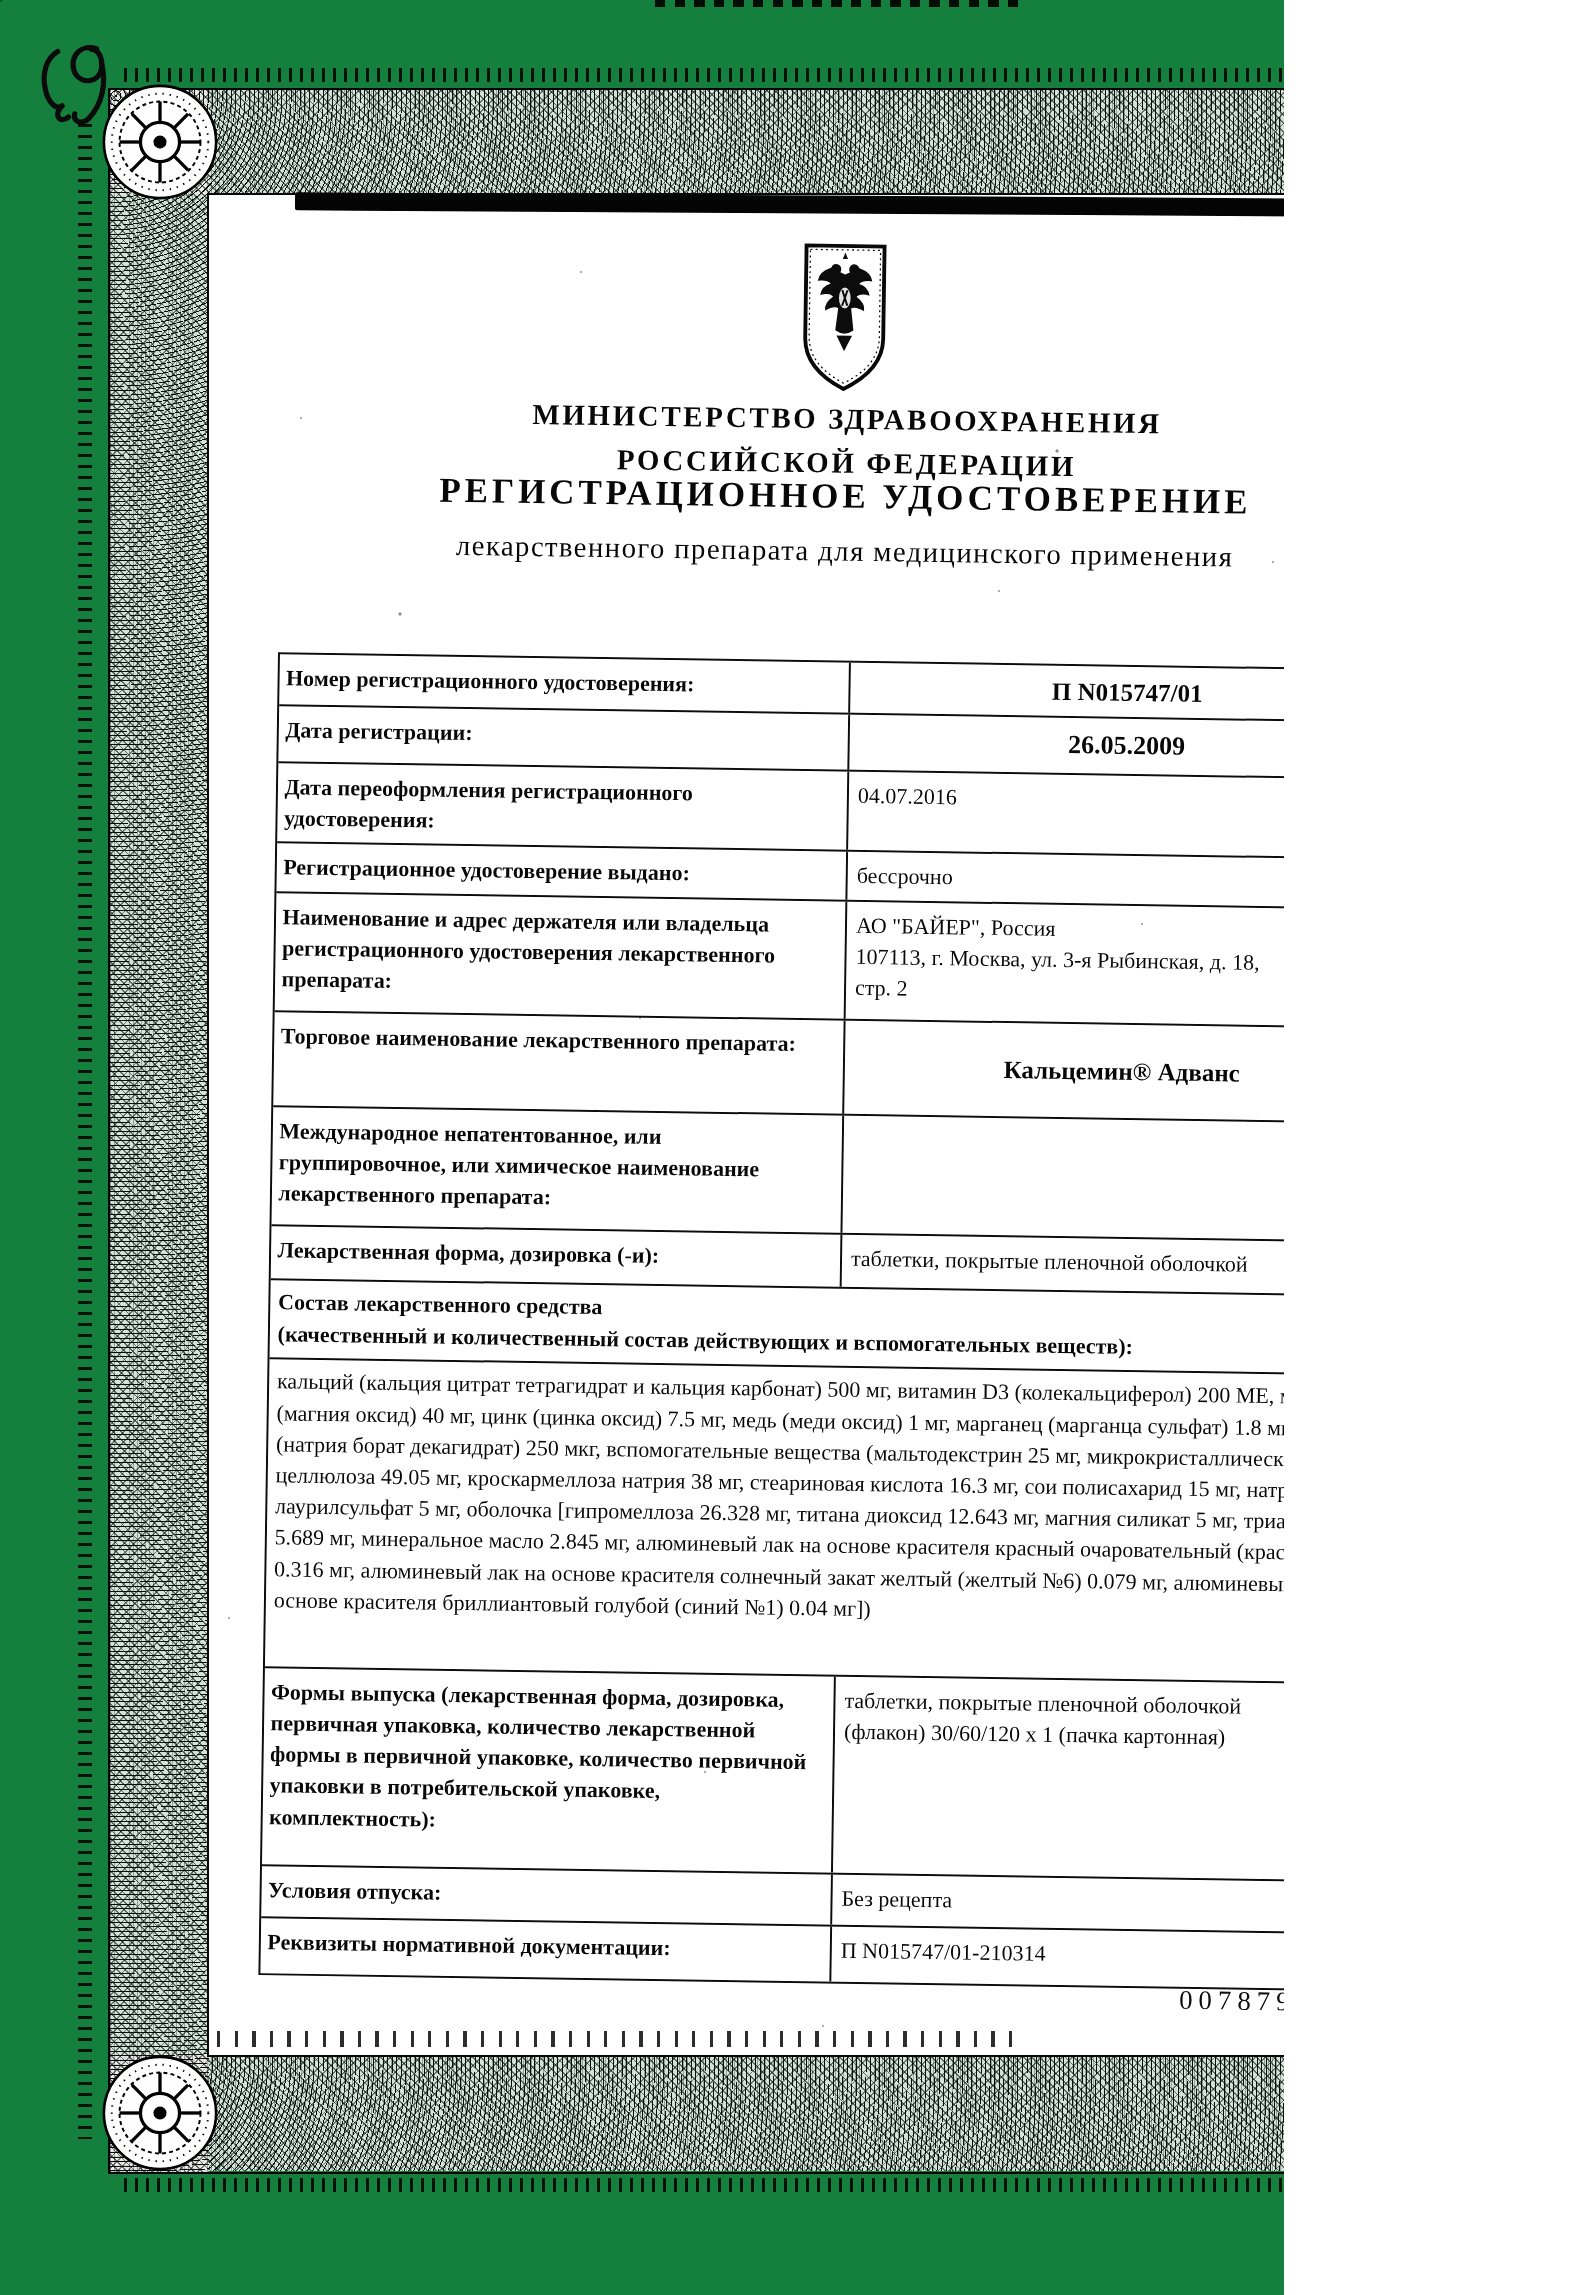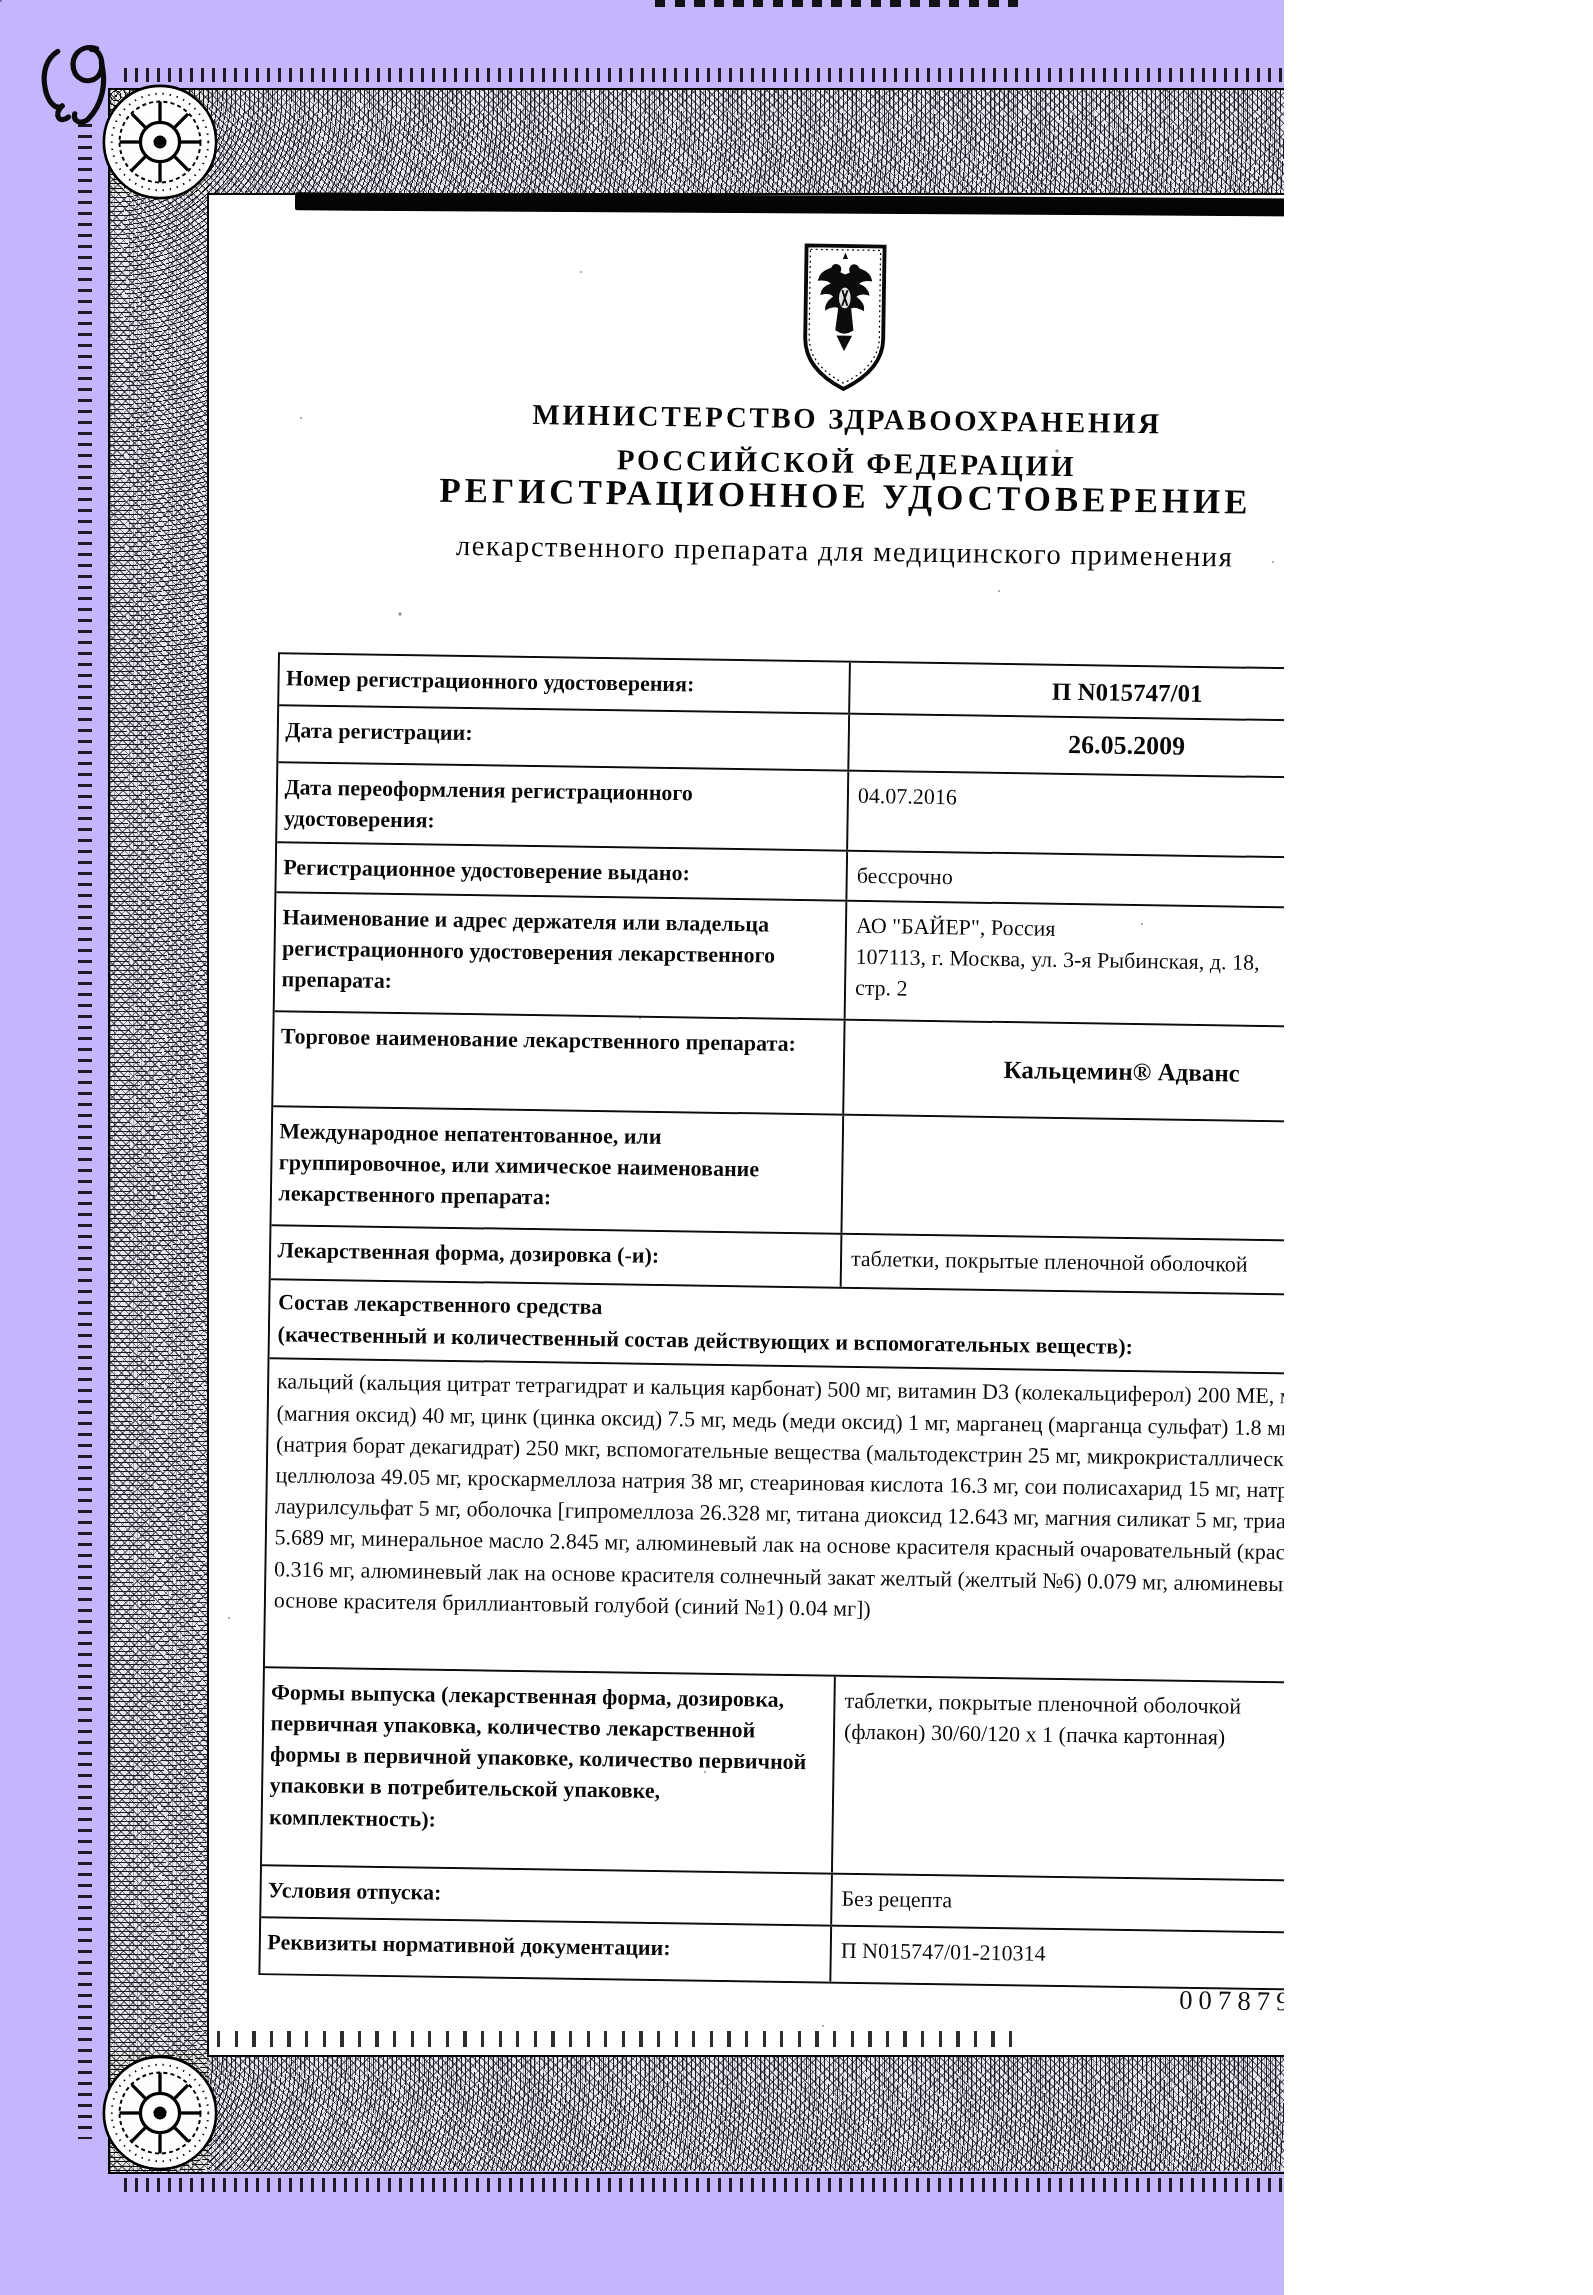--- a/index.html
+++ b/index.html
@@ -1,16 +1,16 @@
 <!DOCTYPE html>
 <html lang="ru" style="font-size:10.4px"><head>
 <meta charset="utf-8">
 <style>
   html,body{margin:0;padding:0;background:#fff;}
-  .page{position:relative;width:1284px;height:2295px;background:#c4b5fd;overflow:hidden;
+  .page{position:relative;width:1284px;height:2295px;background:#15803d;overflow:hidden;
         font-family:"Liberation Serif","DejaVu Serif",serif;color:#111;}
   .scan{position:absolute;inset:0;filter:grayscale(1) contrast(1.08) blur(0.2px);}
 
   
   .band{position:absolute;opacity:.88;
     background:
       repeating-radial-gradient(circle at 5.9px 5.9px, #000 0 0.9px, transparent 0.9px 4.6px),
       repeating-linear-gradient(45deg, rgba(0,0,0,.55) 0 1.3px, transparent 1.3px 5.9px),
       repeating-linear-gradient(-45deg, rgba(0,0,0,.5) 0 1.3px, transparent 1.3px 7.2px),
       repeating-linear-gradient(90deg, rgba(0,0,0,.30) 0 0.7px, transparent 0.7px 3.9px);

